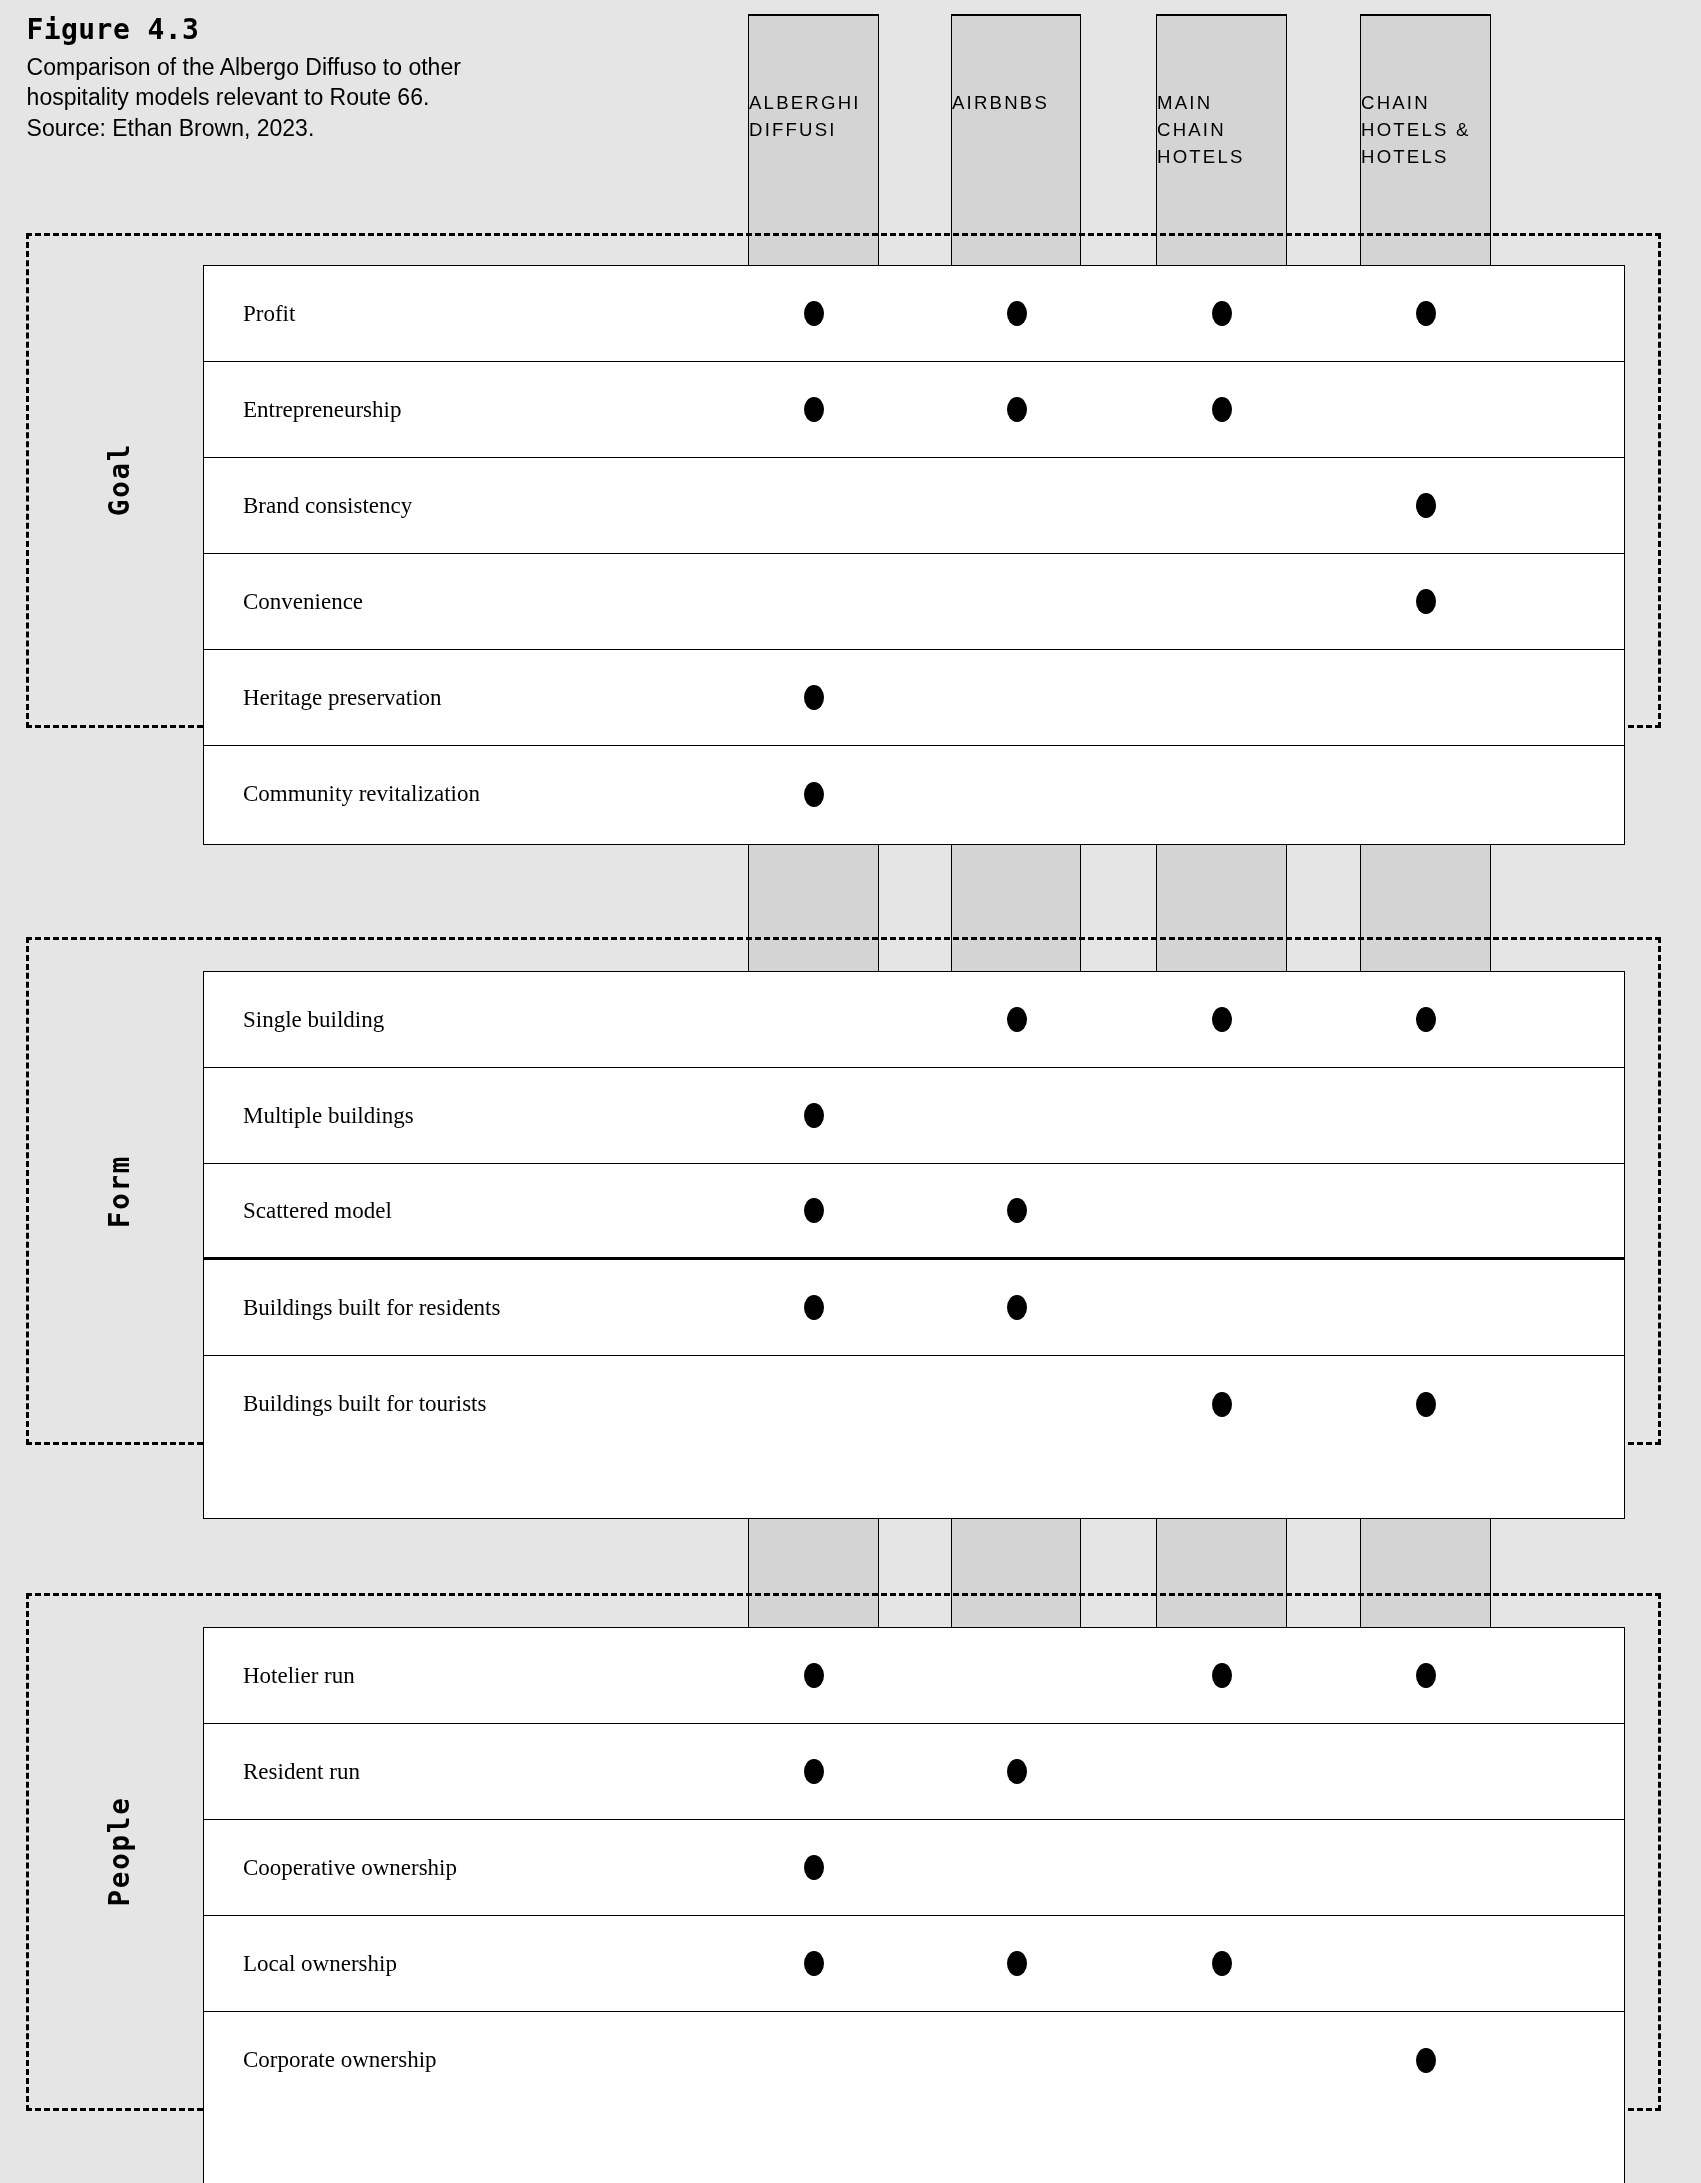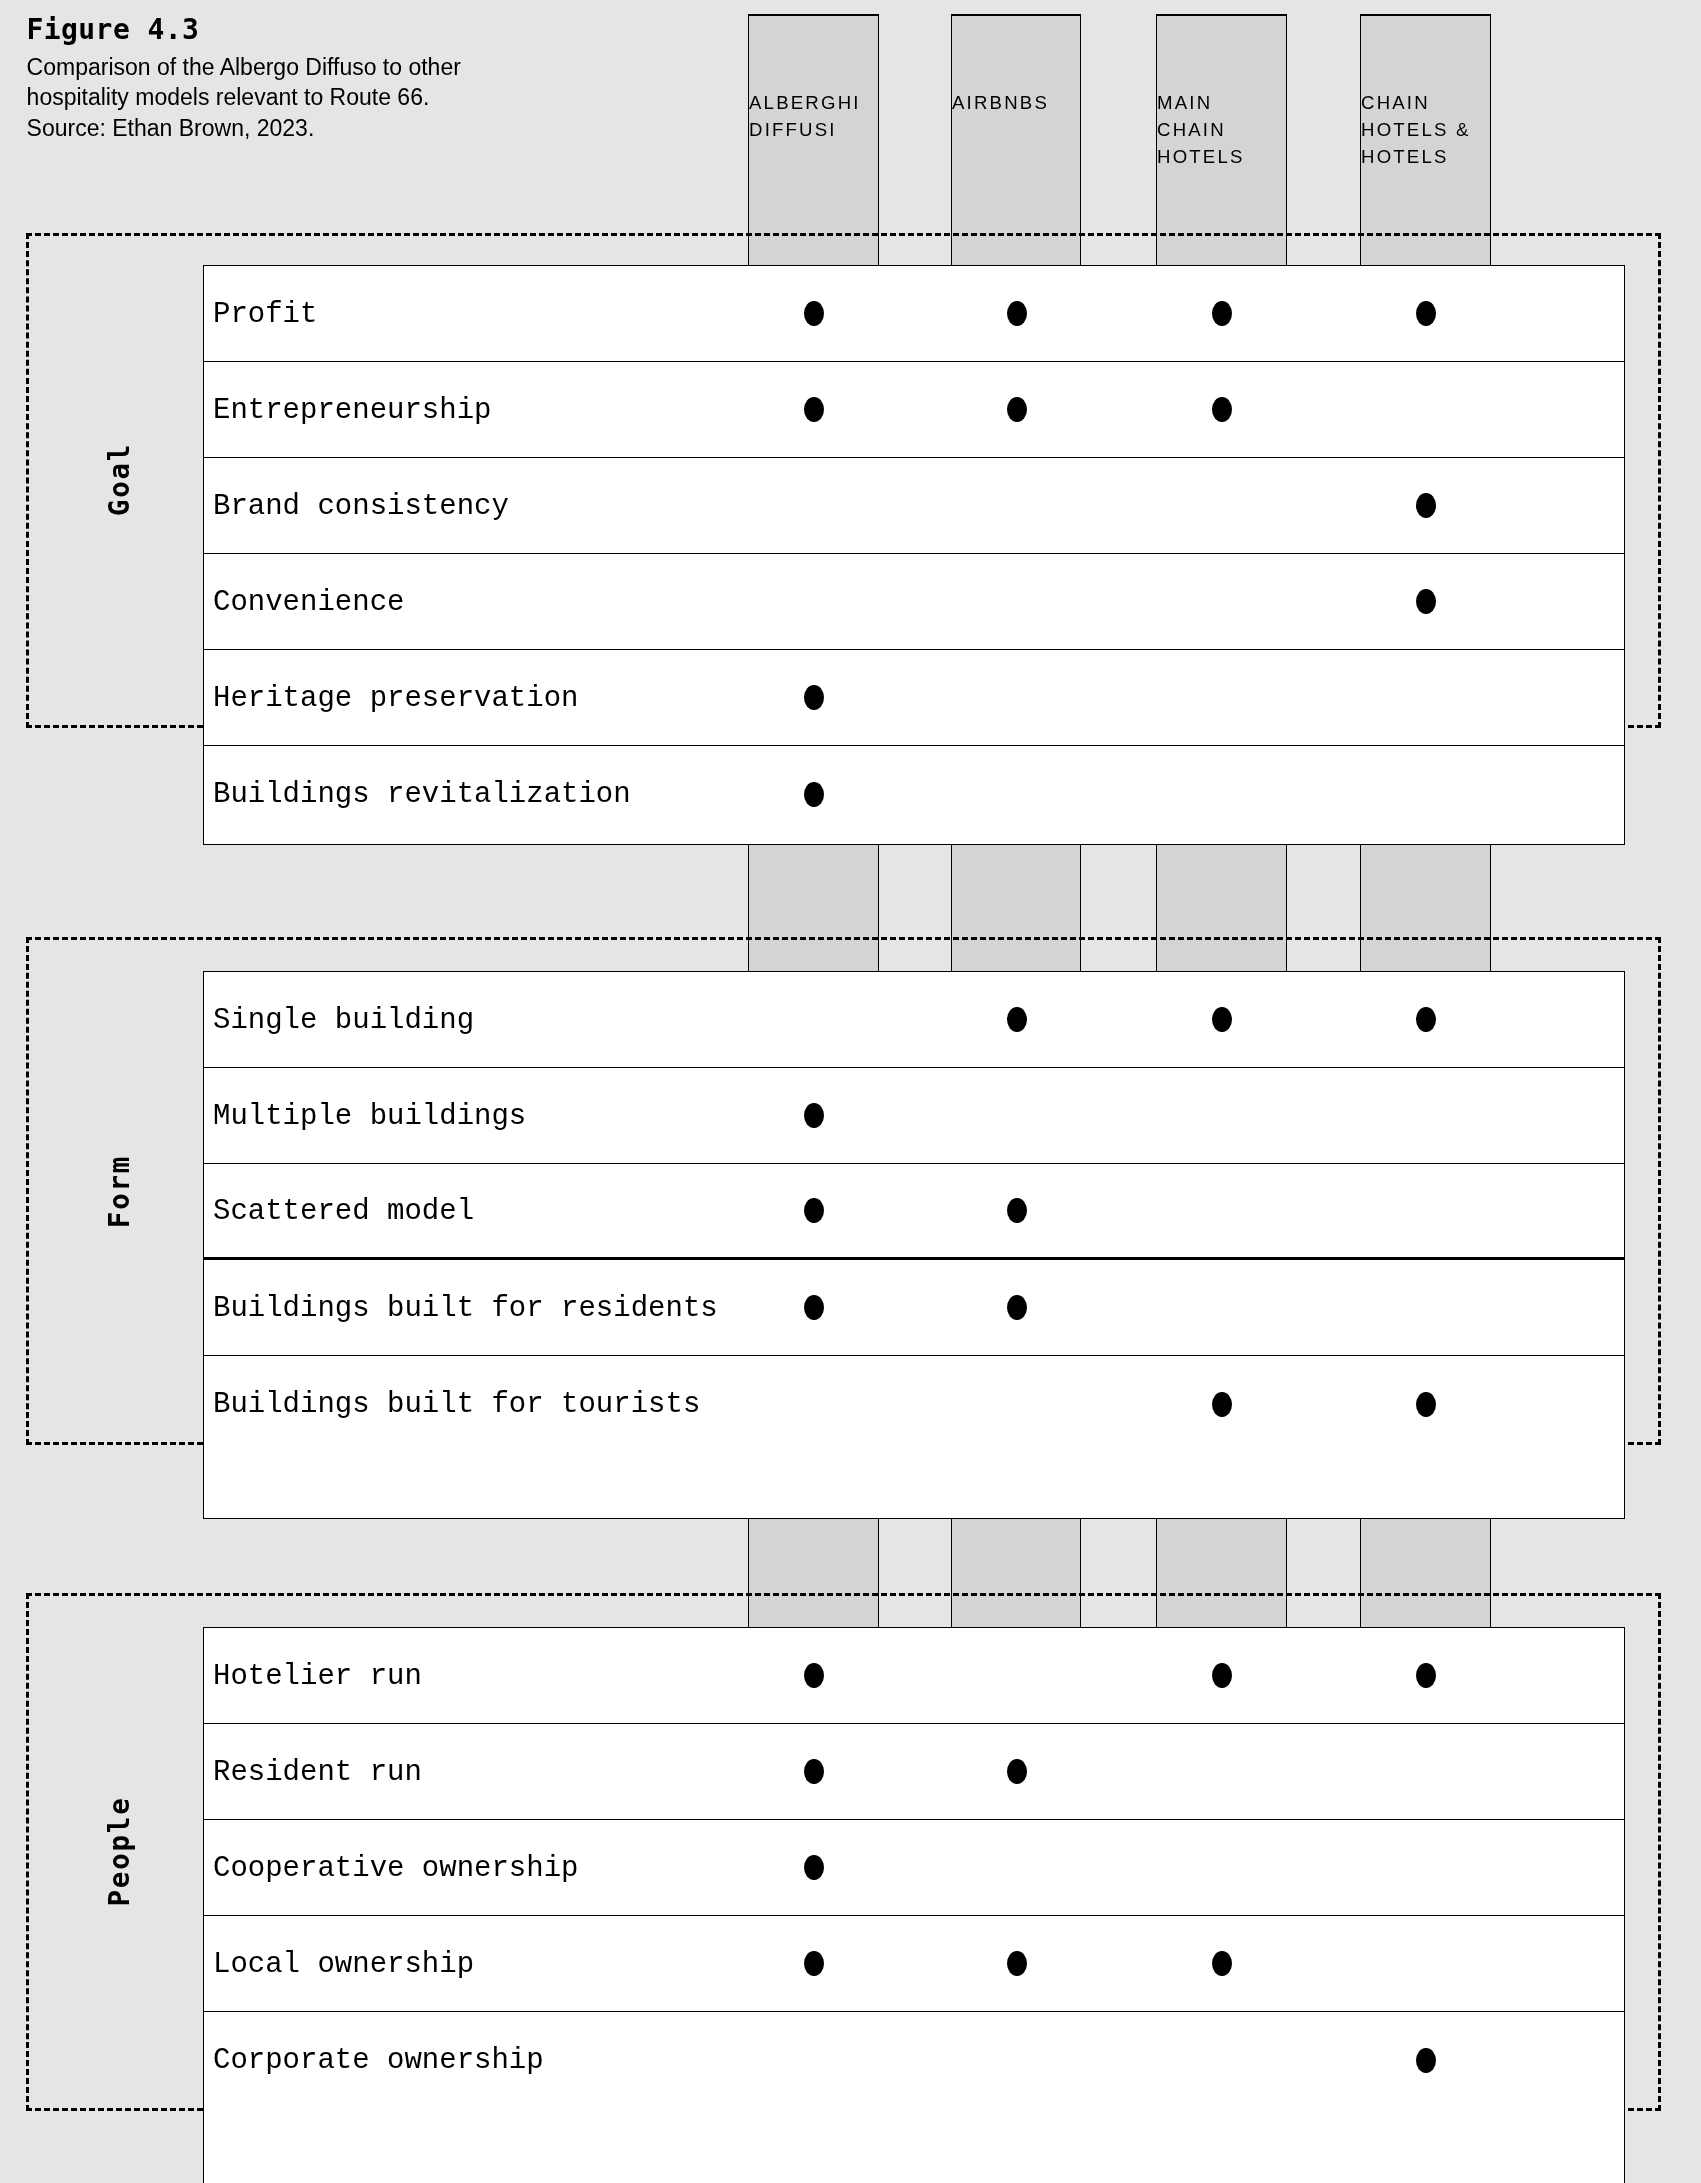--- a/index.html
+++ b/index.html
@@ -104,25 +104,25 @@
   .mrow{
     position:relative;
     height:96px;
     border-bottom:1.3px solid #000;
     box-sizing:border-box;
   }
   .mrow:last-child{border-bottom:none;}
   .mrow.thick-sep{border-bottom-width:3.5px;}
   .rlabel{
     position:absolute;
-    left:9px;
+    left:39px;
     top:50%;
     transform:translateY(-50%);
-    font-size:29px;
-    font-family:Liberation Mono, monospace;
+    font-size:23px;
+    font-family:Liberation Serif, serif;
     white-space:nowrap;
   }
   .dot{
     position:absolute;
     top:50%;
     width:19.5px;height:25px;
     margin-top:-12.4px;
     margin-left:-9.7px;
     background:#000;
     border-radius:50%;
@@ -250,21 +250,21 @@
         </div>
         <div class="mrow">
           <div class="rlabel">Convenience</div>
           <div class="dot" style="left: 1222px;"></div>
         </div>
         <div class="mrow">
           <div class="rlabel">Heritage preservation</div>
           <div class="dot" style="left: 610px;"></div>
         </div>
         <div class="mrow">
-          <div class="rlabel">Buildings revitalization</div>
+          <div class="rlabel">Community revitalization</div>
           <div class="dot" style="left: 610px;"></div>
         </div>
       </div>
       <div class="matrix-box" style="top: 971px; height: 548px;">
         <div class="mrow">
           <div class="rlabel">Single building</div>
           <div class="dot" style="left: 813px;"></div>
           <div class="dot" style="left: 1018px;"></div>
           <div class="dot" style="left: 1222px;"></div>
         </div>

